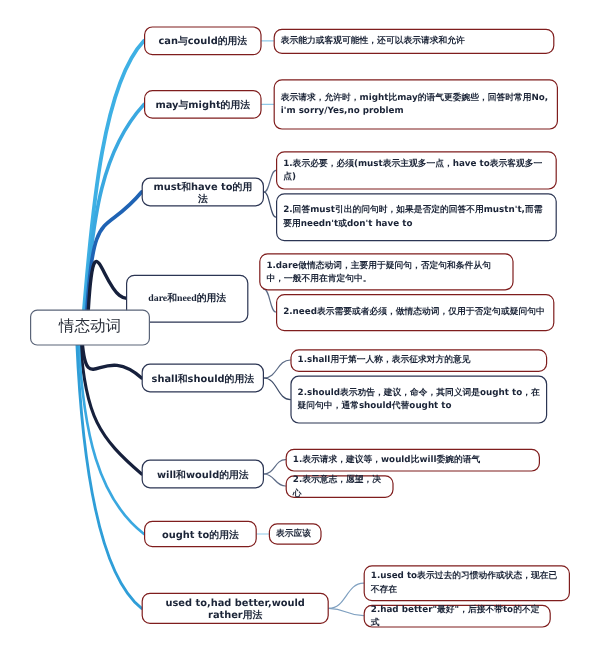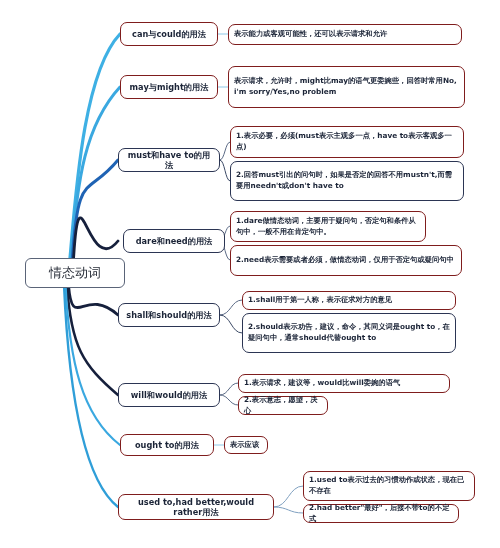--- a/index.html
+++ b/index.html
@@ -104,24 +104,24 @@
   <div class="node branch dark" style="left:118px;top:148px;width:102px;height:24px;">
     <span>must和have to的用法</span>
   </div>
   <div class="node leaf" style="left:230px;top:126px;width:234px;height:32px;">
     <span>1.表示必要，必须(must表示主观多一点，have to表示客观多一点)</span>
   </div>
   <div class="node leaf dark" style="left:230px;top:161px;width:234px;height:40px;">
     <span>2.回答must引出的问句时，如果是否定的回答不用mustn't,而需要用needn't或don't have to</span>
   </div>
 
-  <div class="node branch dark" style="left:123px;top:229px;width:102px;height:24px;">
+  <div class="node branch dark" style="left:105px;top:229px;width:102px;height:40px;font-family:Liberation Serif, serif;">
     <span>dare和need的用法</span>
   </div>
-  <div class="node leaf" style="left:230px;top:211px;width:196px;height:31px;">
+  <div class="node leaf" style="left:216px;top:211px;width:212px;height:31px;">
     <span>1.dare做情态动词，主要用于疑问句，否定句和条件从句中，一般不用在肯定句中。</span>
   </div>
   <div class="node leaf" style="left:230px;top:245px;width:232px;height:31px;">
     <span>2.need表示需要或者必须，做情态动词，仅用于否定句或疑问句中</span>
   </div>
 
   <div class="node branch dark" style="left:118px;top:303px;width:102px;height:24px;">
     <span>shall和should的用法</span>
   </div>
   <div class="node leaf" style="left:242px;top:291px;width:214px;height:19px;">

